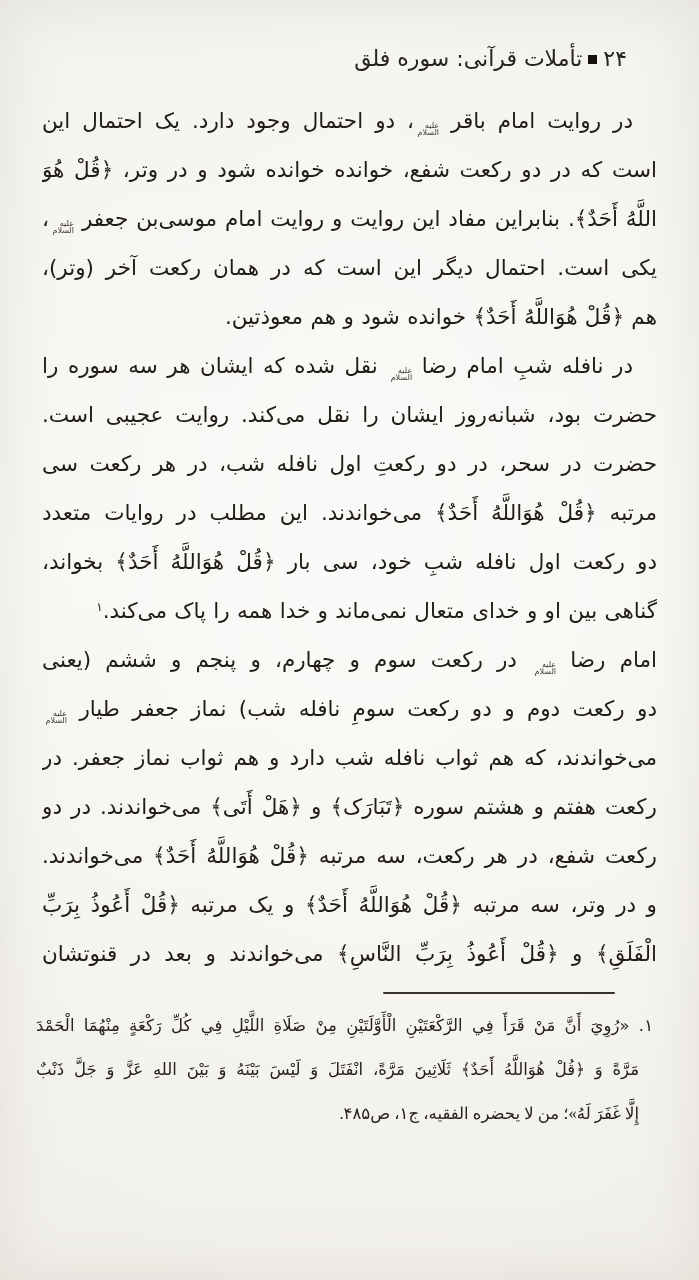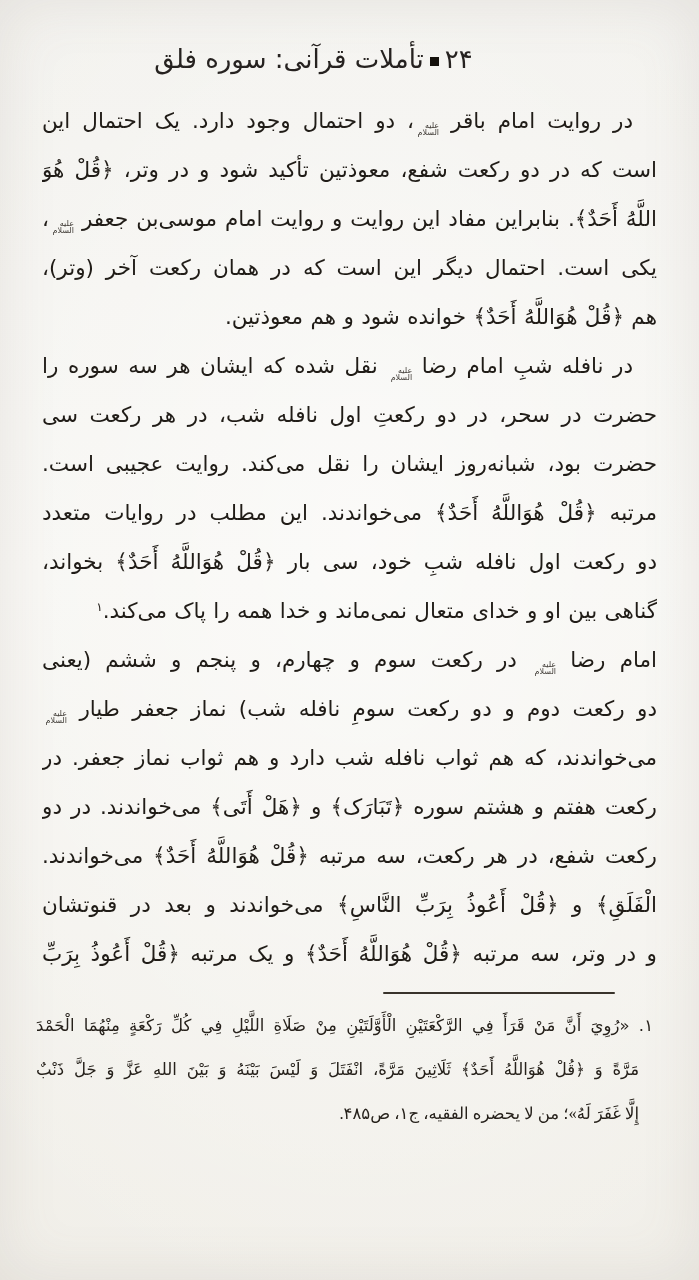--- a/index.html
+++ b/index.html
@@ -11,23 +11,23 @@
   }
   .page{
     position:relative;width:699px;height:1280px;
     background:
       radial-gradient(ellipse 120% 90% at 52% 42%, rgba(255,255,255,0.55), rgba(255,255,255,0) 70%),
       linear-gradient(180deg,#f2f1ed 0%,#f6f5f1 45%,#f1efe9 100%);
     box-shadow:inset 0 0 60px rgba(120,110,95,0.12);
   }
   
   .header{
-    direction:rtl;text-align:center;
+    direction:rtl;text-align:right;
     padding:46px 72px 0 0;
-    font-size:26px;line-height:26px;color:#262220;
+    font-size:22px;line-height:26px;color:#262220;
     white-space:nowrap;
   }
   .sq{
     display:inline-block;width:9px;height:9px;background:#15110c;
     margin:0 6px;vertical-align:2px;
   }
   
   .bodytext{
     direction:rtl;
     margin-top:24px;
@@ -74,37 +74,37 @@
 <body>
 
 <div class="page">
 
   <div class="header">
     <span>۲۴</span><span class="sq"></span><span>تأملات قرآنی: سوره فلق</span>
   </div>
 
   <div class="bodytext">
       <div class="line indent">در روایت امام باقر <span class="seal"><div>علیه</div><div>السلام</div></span>، دو احتمال وجود دارد. یک احتمال این</div>
-      <div class="line">است که در دو رکعت شفع، معوذتین تأکید شود و در وتر، ﴿قُلْ هُوَ</div>
+      <div class="line">است که در دو رکعت شفع، خوانده خوانده شود و در وتر، ﴿قُلْ هُوَ</div>
       <div class="line">اللَّهُ أَحَدٌ﴾. بنابراین مفاد این روایت و روایت امام موسی‌بن جعفر <span class="seal"><div>علیه</div><div>السلام</div></span>،</div>
       <div class="line">یکی است. احتمال دیگر این است که در همان رکعت آخر (وتر)،</div>
       <div class="line last">هم ﴿قُلْ هُوَاللَّهُ أَحَدٌ﴾ خوانده شود و هم معوذتین.</div>
       <div class="line indent">در نافله شبِ امام رضا <span class="seal"><div>علیه</div><div>السلام</div></span> نقل شده که ایشان هر سه سوره را</div>
+      <div class="line">حضرت بود، شبانه‌روز ایشان را نقل می‌کند. روایت عجیبی است.</div>
       <div class="line">حضرت در سحر، در دو رکعتِ اول نافله شب، در هر رکعت سی</div>
-      <div class="line">حضرت بود، شبانه‌روز ایشان را نقل می‌کند. روایت عجیبی است.</div>
       <div class="line">مرتبه ﴿قُلْ هُوَاللَّهُ أَحَدٌ﴾ می‌خواندند. این مطلب در روایات متعدد</div>
       <div class="line">دو رکعت اول نافله شبِ خود، سی بار ﴿قُلْ هُوَاللَّهُ أَحَدٌ﴾ بخواند،</div>
       <div class="line last">گناهی بین او و خدای متعال نمی‌ماند و خدا همه را پاک می‌کند.<span class="sup">۱</span></div>
       <div class="line">امام رضا <span class="seal"><div>علیه</div><div>السلام</div></span> در رکعت سوم و چهارم، و پنجم و ششم (یعنی</div>
       <div class="line">دو رکعت دوم و دو رکعت سومِ نافله شب) نماز جعفر طیار <span class="seal"><div>علیه</div><div>السلام</div></span></div>
       <div class="line">می‌خواندند، که هم ثواب نافله شب دارد و هم ثواب نماز جعفر. در</div>
       <div class="line">رکعت هفتم و هشتم سوره ﴿تَبَارَک﴾ و ﴿هَلْ أَتَى﴾ می‌خواندند. در دو</div>
       <div class="line">رکعت شفع، در هر رکعت، سه مرتبه ﴿قُلْ هُوَاللَّهُ أَحَدٌ﴾ می‌خواندند.</div>
+      <div class="line">و در وتر، سه مرتبه ﴿قُلْ هُوَاللَّهُ أَحَدٌ﴾ و یک مرتبه ﴿قُلْ أَعُوذُ بِرَبِّ</div>
       <div class="line">الْفَلَقِ﴾ و ﴿قُلْ أَعُوذُ بِرَبِّ النَّاسِ﴾ می‌خواندند و بعد در قنوتشان</div>
-      <div class="line">و در وتر، سه مرتبه ﴿قُلْ هُوَاللَّهُ أَحَدٌ﴾ و یک مرتبه ﴿قُلْ أَعُوذُ بِرَبِّ</div>
     </div>
 
   <div class="fnsep"></div>
 
   <div class="footnotes">
       <div class="fline">۱. «رُوِيَ أَنَّ مَنْ قَرَأَ فِي الرَّكْعَتَيْنِ الْأَوَّلَتَيْنِ مِنْ صَلَاةِ اللَّيْلِ فِي كُلِّ رَكْعَةٍ مِنْهُمَا الْحَمْدَ</div>
       <div class="fline cont">مَرَّةً وَ ﴿قُلْ هُوَاللَّهُ أَحَدٌ﴾ ثَلَاثِينَ مَرَّةً، انْفَتَلَ وَ لَيْسَ بَيْنَهُ وَ بَيْنَ اللهِ عَزَّ وَ جَلَّ ذَنْبٌ</div>
       <div class="fline cont last">إِلَّا غَفَرَ لَهُ»؛ من لا یحضره الفقیه، ج۱، ص۴۸۵.</div>
     </div>
 

